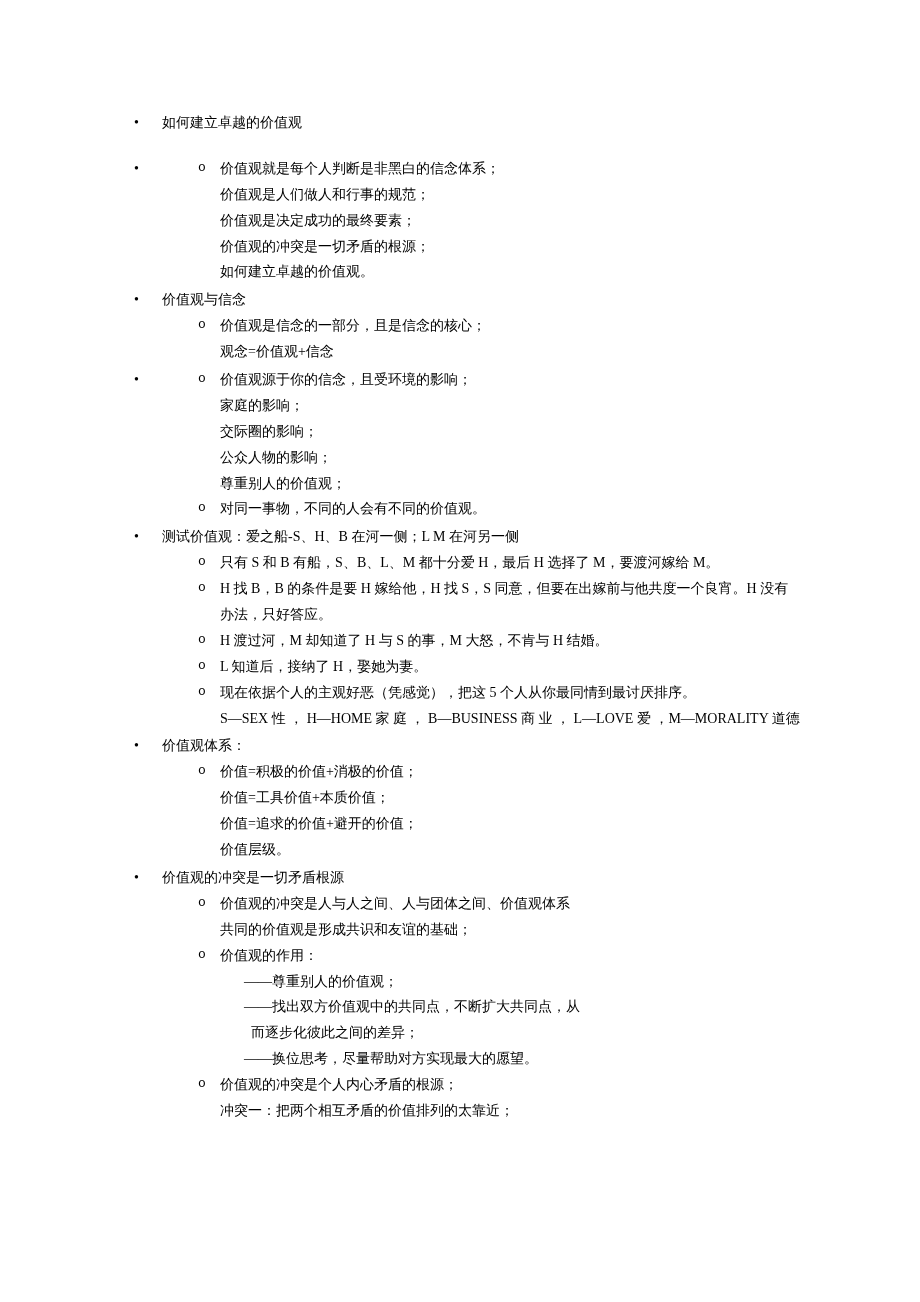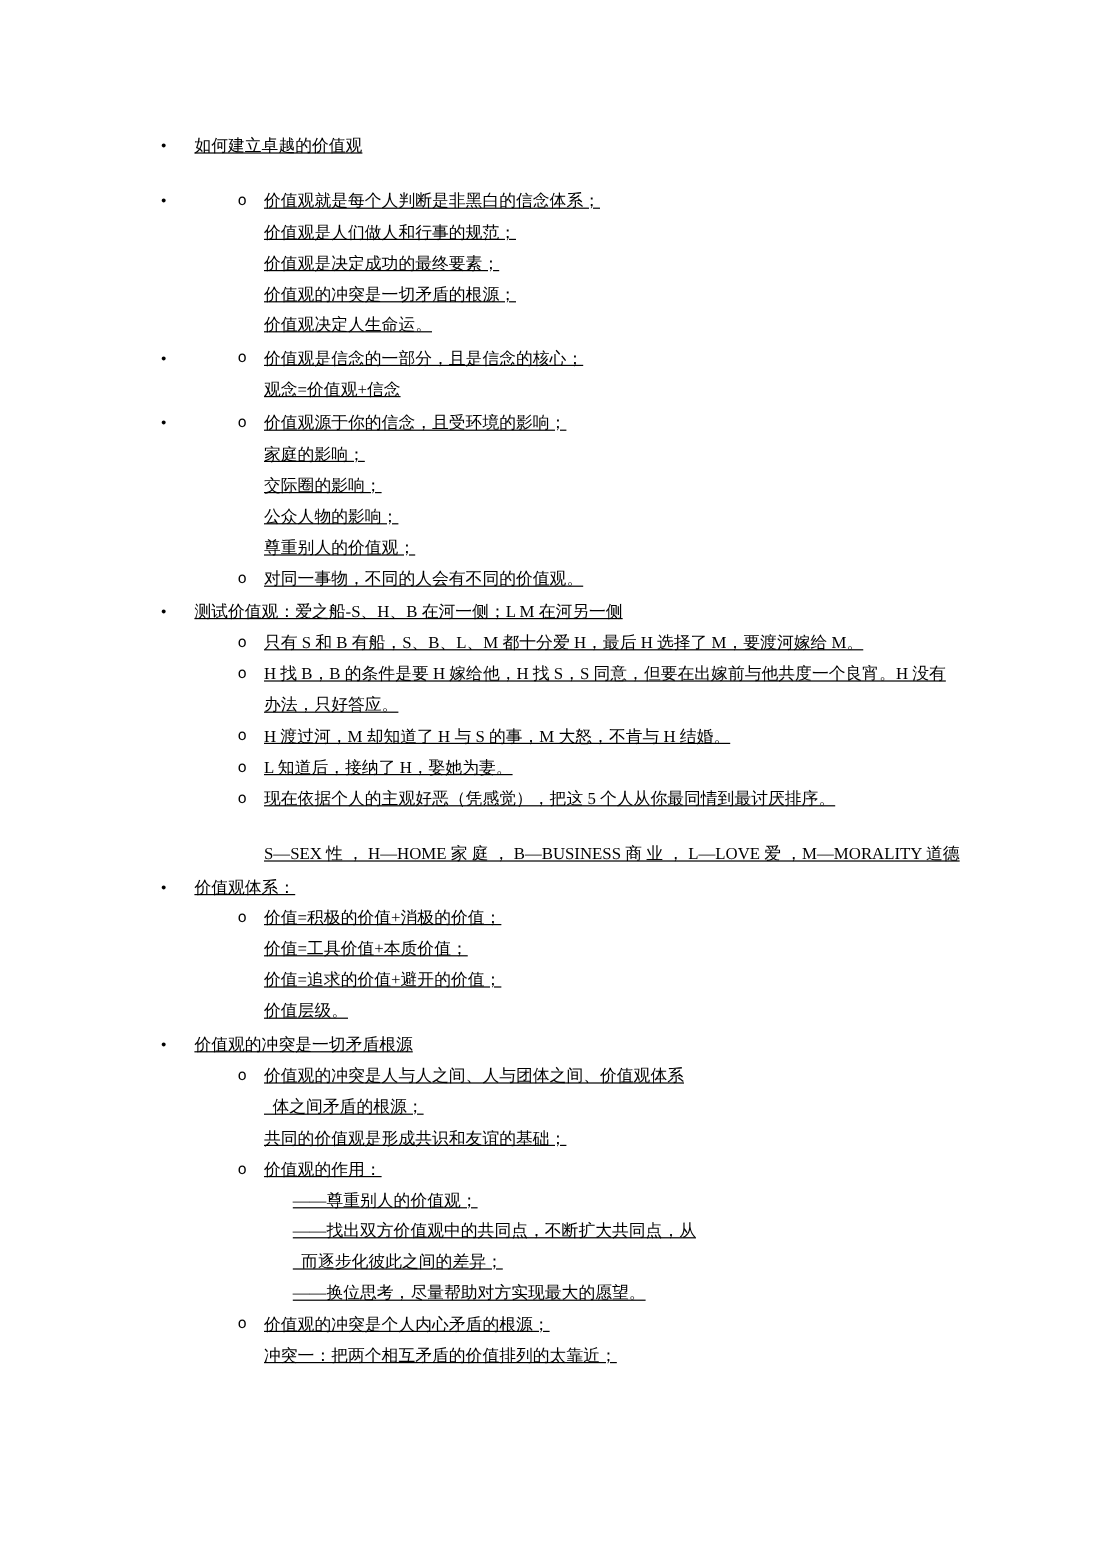--- a/index.html
+++ b/index.html
@@ -26,44 +26,45 @@
     .l2 > li { position: relative; padding-left: 58px; }
     .l2 > li.has-bullet::before {
       content: "o";
       position: absolute;
       left: 36px;
       top: 0;
       font-family: "Courier New", monospace;
       font-size: 13px;
     }
     .l3 > li { position: relative; padding-left: 24px; }
-    .line { display: block; text-decoration: underline; }
+    .line { display: block; }
     .gap { height: 18px; }
-    .just { text-align: justify; text-justify: inter-ideograph; margin-top: 20px; }
+    .just { text-align: justify; text-justify: inter-ideograph; }
   </style>
 </head>
 <body>
 
 <ul class="l1" id="root">
     <li>
       <span class="line">如何建立卓越的价值观</span>
     </li>
     <div class="gap"></div>
     <li>
       <ul class="l2">
         <li class="has-bullet">
           <span class="line">价值观就是每个人判断是非黑白的信念体系；</span>
           <span class="line">价值观是人们做人和行事的规范；</span>
           <span class="line">价值观是决定成功的最终要素；</span>
           <span class="line">价值观的冲突是一切矛盾的根源；</span>
-          <span class="line">价值观决定人生命运。</span>
+          <span class="line">如何建立卓越的价值观。</span>
         </li>
       </ul>
     </li>
     <li>
+      <span class="line">价值观与信念</span>
       <ul class="l2">
         <li class="has-bullet">
           <span class="line">价值观是信念的一部分，且是信念的核心；</span>
           <span class="line">观念=价值观+信念</span>
         </li>
       </ul>
     </li>
     <li>
       <ul class="l2">
         <li class="has-bullet">
@@ -110,21 +111,20 @@
           <span class="line">价值=追求的价值+避开的价值；</span>
           <span class="line">价值层级。</span>
         </li>
       </ul>
     </li>
     <li>
       <span class="line">价值观的冲突是一切矛盾根源</span>
       <ul class="l2">
         <li class="has-bullet">
           <span class="line">价值观的冲突是人与人之间、人与团体之间、价值观体系</span>
-          <span class="line">&nbsp;&nbsp;体之间矛盾的根源；</span>
           <span class="line">共同的价值观是形成共识和友谊的基础；</span>
         </li>
         <li class="has-bullet">
           <span class="line">价值观的作用：</span>
           <ul class="l3">
             <li>
               <span class="line">——尊重别人的价值观；</span>
             </li>
             <li>
               <span class="line">——找出双方价值观中的共同点，不断扩大共同点，从</span>

